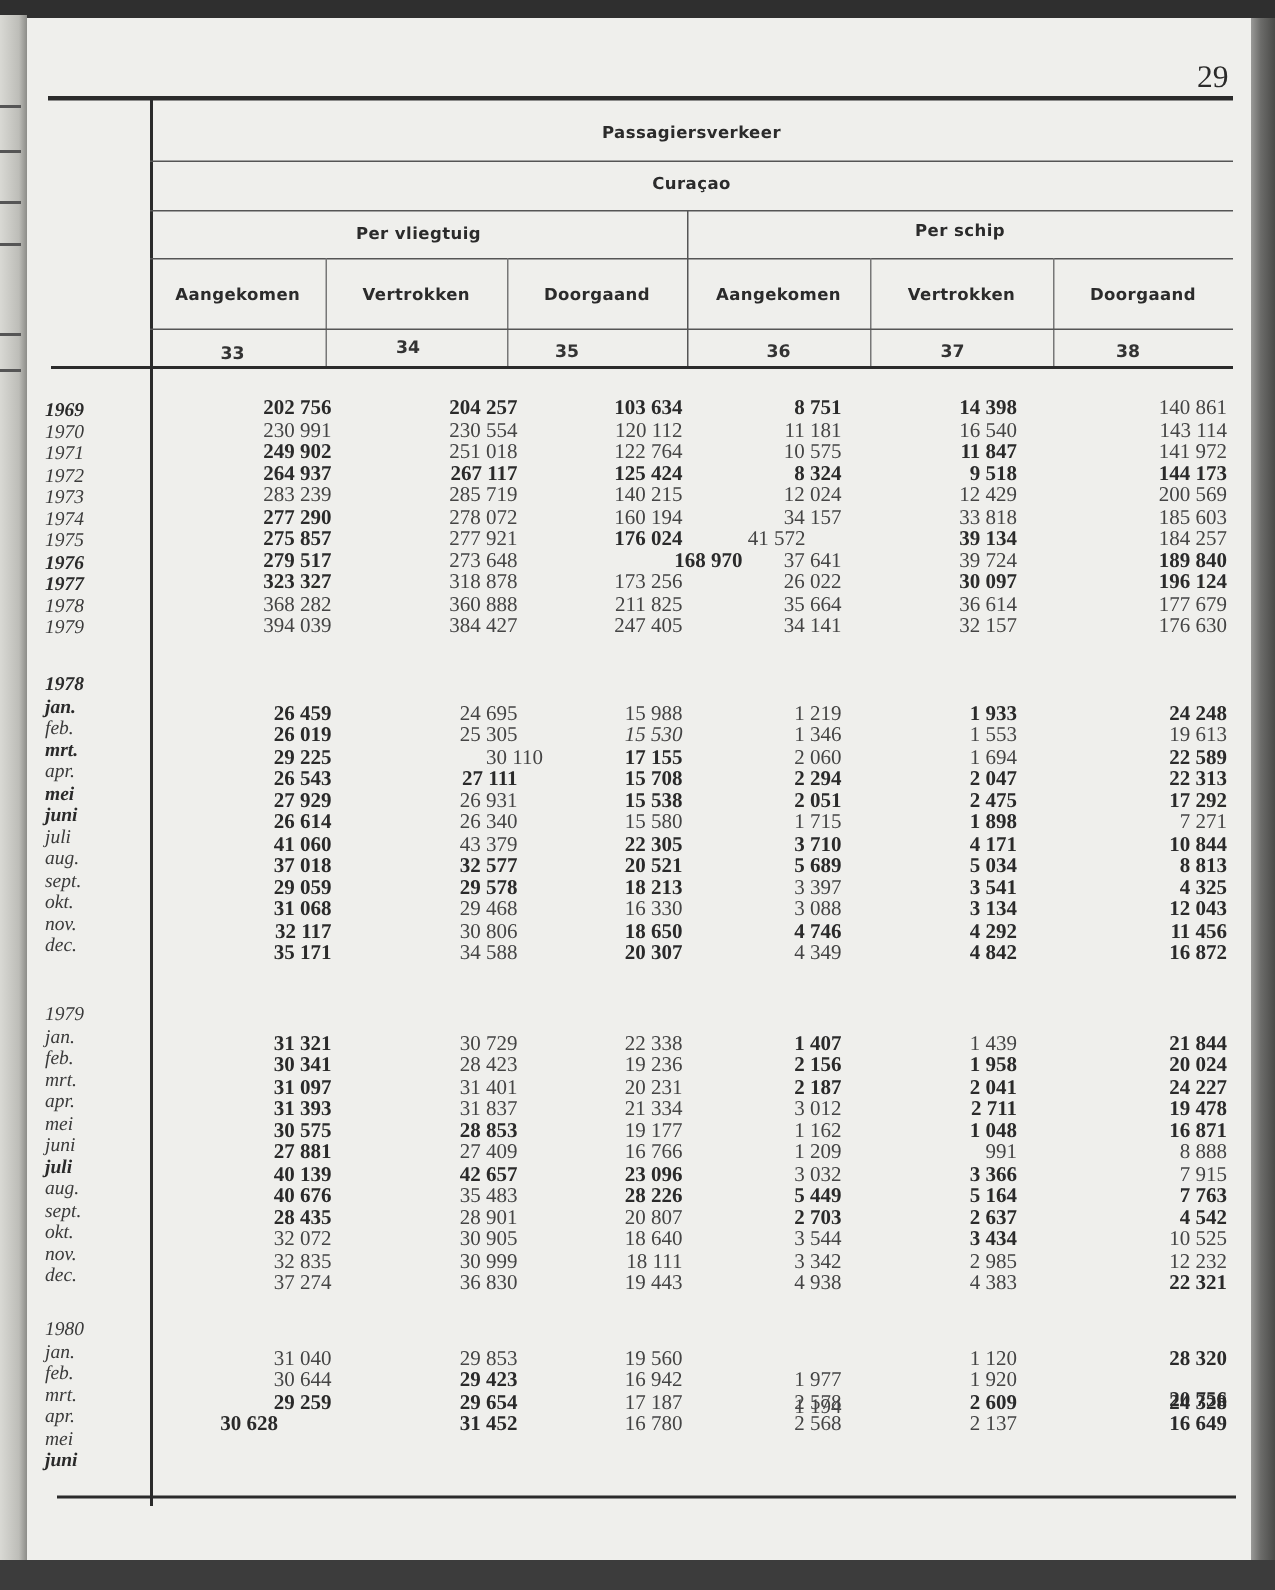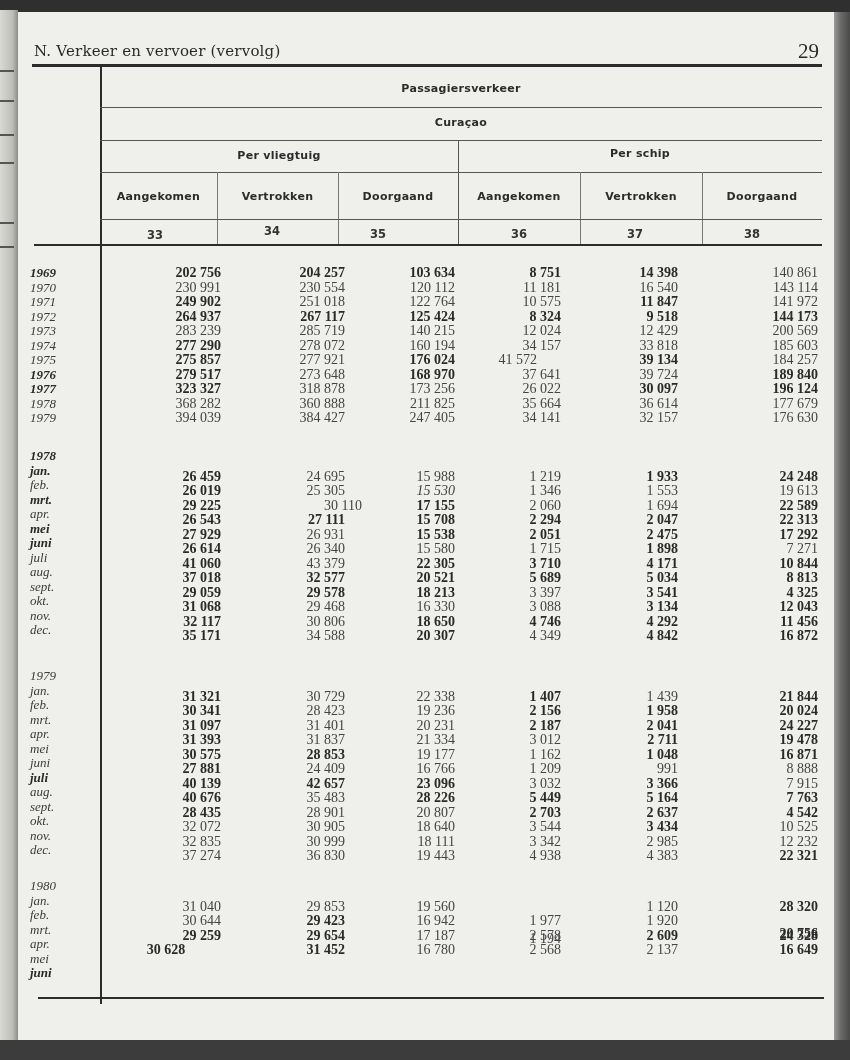--- a/index.html
+++ b/index.html
@@ -59,21 +59,20 @@
 <div class="left-page">
   <div class="mark" style="top:60px"></div>
   <div class="mark" style="top:90px"></div>
   <div class="mark" style="top:124px"></div>
   <div class="mark" style="top:152px"></div>
   <div class="mark" style="top:212px"></div>
   <div class="mark" style="top:236px"></div>
 </div>
 
 <div class="page">
-  <div class="header-title">N.  Verkeer en vervoer (vervolg)</div>
   <div class="page-number">29</div>
 
   <div class="rule" style="left:14px; top:52px; width:790px; height:3px;"></div>
   <div class="rule" style="left:82px; top:54px; width:1.5px; height:938px;"></div>
   <div class="rule" style="left:82px; top:95px; width:722px; height:1px; background:#555;"></div>
   <div class="rule" style="left:82px; top:128px; width:722px; height:1px; background:#555;"></div>
   <div class="rule" style="left:440px; top:128px; width:1px; height:105px; background:#555;"></div>
   <div class="rule" style="left:82px; top:160px; width:722px; height:1px; background:#555;"></div>
   <div class="rule" style="left:199px; top:160px; width:1px; height:73px; background:#777;"></div>
   <div class="rule" style="left:320px; top:160px; width:1px; height:73px; background:#777;"></div>
@@ -148,21 +147,21 @@
       <div class="row-label" style="top: 341px;">1975</div>
       <div class="cell b" style="top: 341px; left: 93px;">275 857</div>
       <div class="cell" style="top: 341px; left: 217px;">277 921</div>
       <div class="cell b" style="top: 341px; left: 327px;">176 024</div>
       <div class="cell" style="top: 341px; left: 409px;">41 572</div>
       <div class="cell b" style="top: 341px; left: 550px;">39 134</div>
       <div class="cell" style="top: 341px; left: 690px;">184 257</div>
       <div class="row-label b" style="top: 355.5px;">1976</div>
       <div class="cell b" style="top: 355.5px; left: 93px;">279 517</div>
       <div class="cell" style="top: 355.5px; left: 217px;">273 648</div>
-      <div class="cell b" style="top: 355.5px; left: 327px;">168 970</div>
+      <div class="cell b" style="top: 355.5px; left: 327px; padding-left: 40px;">168 970</div>
       <div class="cell" style="top: 355.5px; left: 433px;">37 641</div>
       <div class="cell" style="top: 355.5px; left: 550px;">39 724</div>
       <div class="cell b" style="top: 355.5px; left: 690px;">189 840</div>
       <div class="row-label b" style="top: 370px;">1977</div>
       <div class="cell b" style="top: 370px; left: 93px;">323 327</div>
       <div class="cell" style="top: 370px; left: 217px;">318 878</div>
       <div class="cell" style="top: 370px; left: 327px;">173 256</div>
       <div class="cell" style="top: 370px; left: 433px;">26 022</div>
       <div class="cell b" style="top: 370px; left: 550px;">30 097</div>
       <div class="cell b" style="top: 370px; left: 690px;">196 124</div>
@@ -296,21 +295,21 @@
       <div class="cell b" style="top: 721px; left: 690px;">19 478</div>
       <div class="row-label" style="top: 729.5px;">mei</div>
       <div class="cell b" style="top: 735.5px; left: 93px;">30 575</div>
       <div class="cell b" style="top: 735.5px; left: 217px;">28 853</div>
       <div class="cell" style="top: 735.5px; left: 327px;">19 177</div>
       <div class="cell" style="top: 735.5px; left: 433px;">1 162</div>
       <div class="cell b" style="top: 735.5px; left: 550px;">1 048</div>
       <div class="cell b" style="top: 735.5px; left: 690px;">16 871</div>
       <div class="row-label" style="top: 744px;">juni</div>
       <div class="cell b" style="top: 750px; left: 93px;">27 881</div>
-      <div class="cell" style="top: 750px; left: 217px;">24 409</div>
+      <div class="cell" style="top: 750px; left: 217px;">27 409</div>
       <div class="cell" style="top: 750px; left: 327px;">16 766</div>
       <div class="cell" style="top: 750px; left: 433px;">1 209</div>
       <div class="cell" style="top: 750px; left: 550px;">991</div>
       <div class="cell" style="top: 750px; left: 690px;">8 888</div>
       <div class="row-label b" style="top: 758.5px;">juli</div>
       <div class="cell b" style="top: 764.5px; left: 93px;">40 139</div>
       <div class="cell b" style="top: 764.5px; left: 217px;">42 657</div>
       <div class="cell b" style="top: 764.5px; left: 327px;">23 096</div>
       <div class="cell" style="top: 764.5px; left: 433px;">3 032</div>
       <div class="cell b" style="top: 764.5px; left: 550px;">3 366</div>

